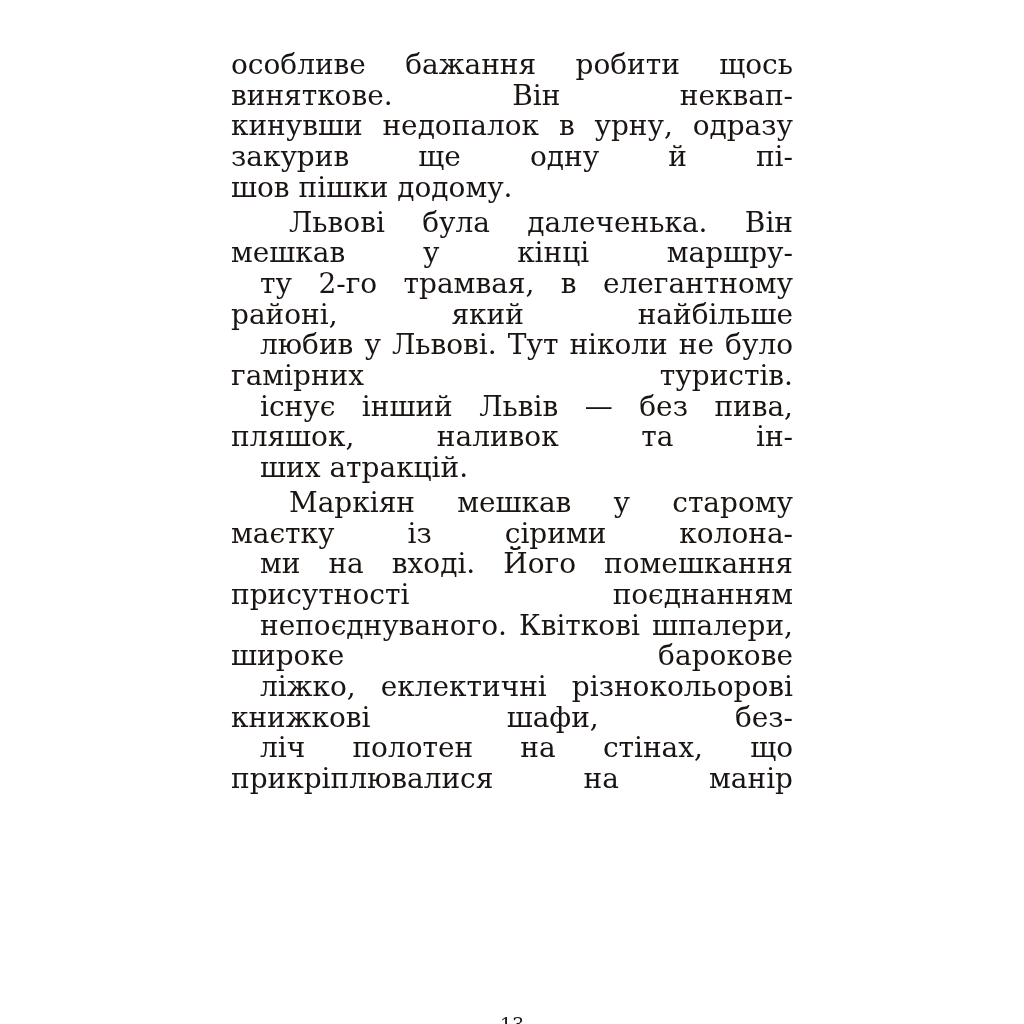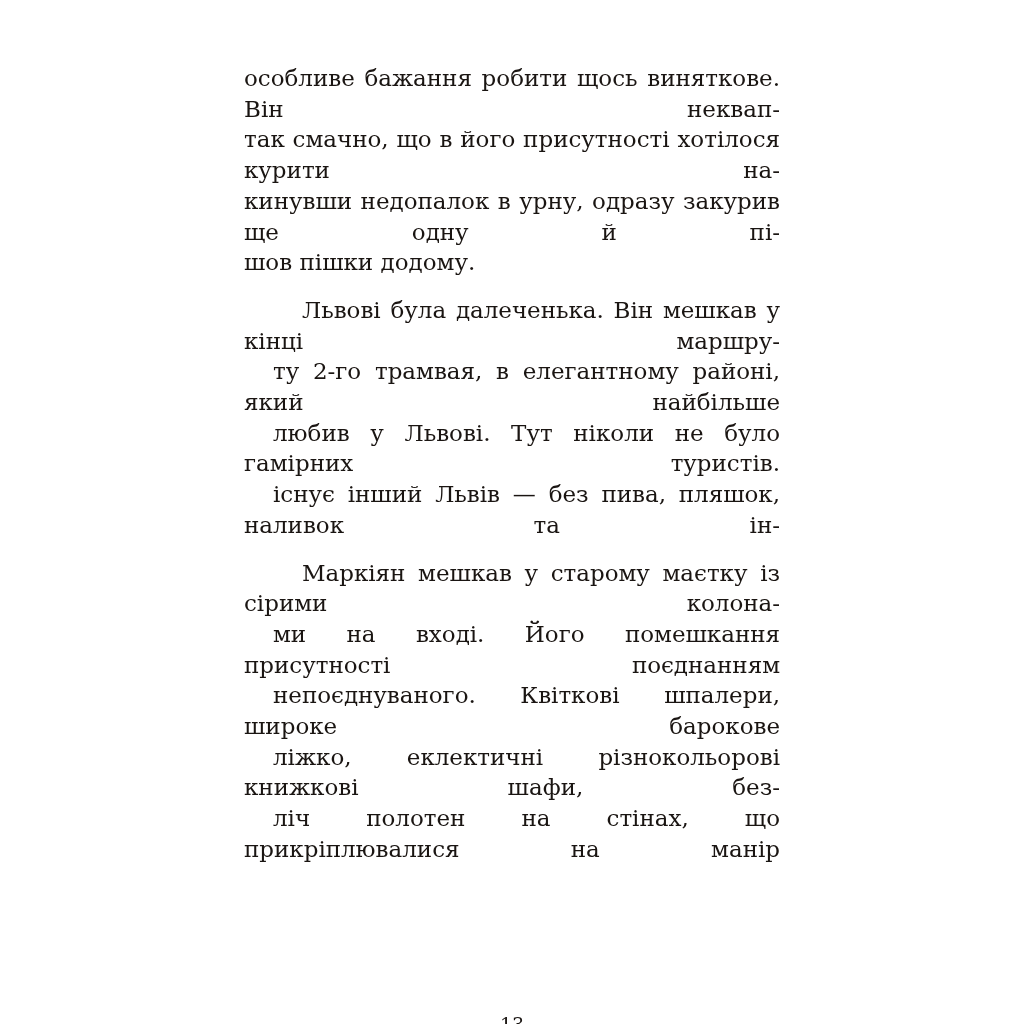--- a/index.html
+++ b/index.html
@@ -20,22 +20,22 @@
     height: 1024px;
     background: #ffffff;
   }
   .text-column {
     position: absolute;
     left: 227px;
     top: 46px;
     width: 570px;
   }
   .para {
-    margin: 17px;
-    font-size: 23px;
+    margin: 4px;
+    font-size: 28px;
     line-height: 30.7px;
     text-align: justify;
     text-align-last: left;
     letter-spacing: -0.02px;
     word-spacing: 0.1px;
     -webkit-hyphens: none;
     hyphens: none;
     text-indent: 29px;
   }
   .para.continuation {
@@ -69,29 +69,29 @@
   }
 </style>
 </head>
 <body>
 
 <div class="page">
 
   <div class="text-column">
       <p class="para continuation">
         <span class="line">особливе бажання робити щось виняткове. Він неквап-</span>
-        <span class="line">так смачно, що в його присутності хотілося курити на-</span>
         <span class="line">кинувши недопалок в урну, одразу закурив ще одну й пі-</span>
         <span class="line last">шов пішки додому.</span>
       </p>
       <p class="para">
         <span class="line indent">Львові була далеченька. Він мешкав у кінці маршру-</span>
         <span class="line">ту 2-го трамвая, в елегантному районі, який найбільше</span>
         <span class="line">любив у Львові. Тут ніколи не було гамірних туристів.</span>
         <span class="line">існує інший Львів — без пива, пляшок, наливок та ін-</span>
+        <span class="line last">ших атракцій.</span>
       </p>
       <p class="para">
         <span class="line indent">Маркіян мешкав у старому маєтку із сірими колона-</span>
         <span class="line">ми на вході. Його помешкання присутності поєднанням</span>
         <span class="line">непоєднуваного. Квіткові шпалери, широке барокове</span>
         <span class="line">ліжко, еклектичні різнокольорові книжкові шафи, без-</span>
         <span class="line">ліч полотен на стінах, що прикріплювалися на манір</span>
       </p>
     </div>
 

